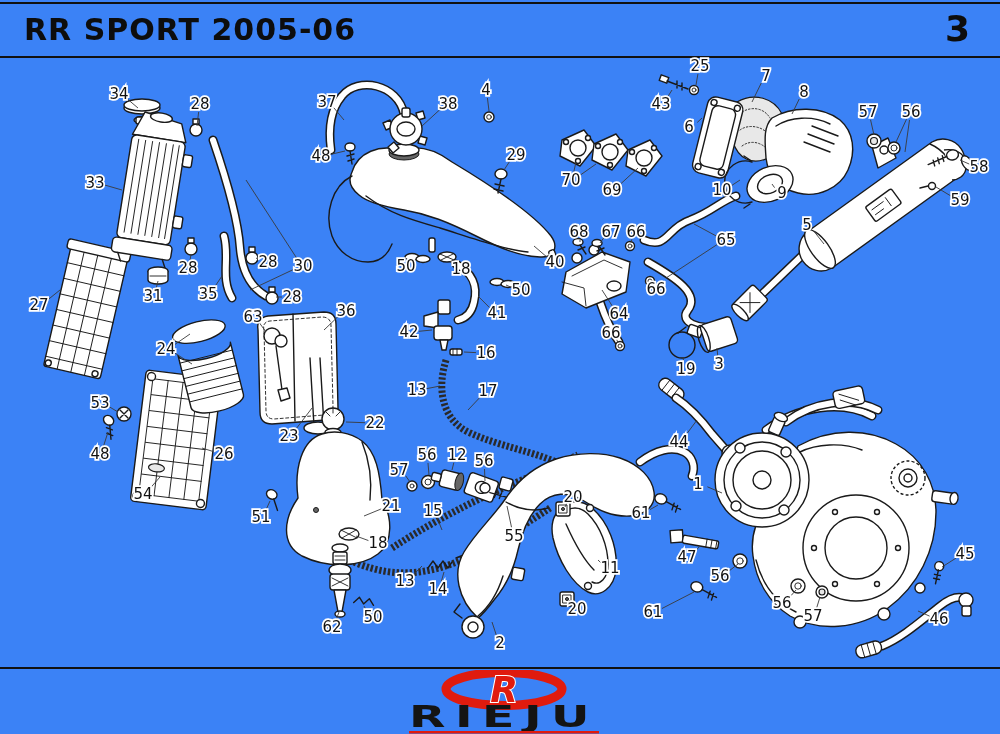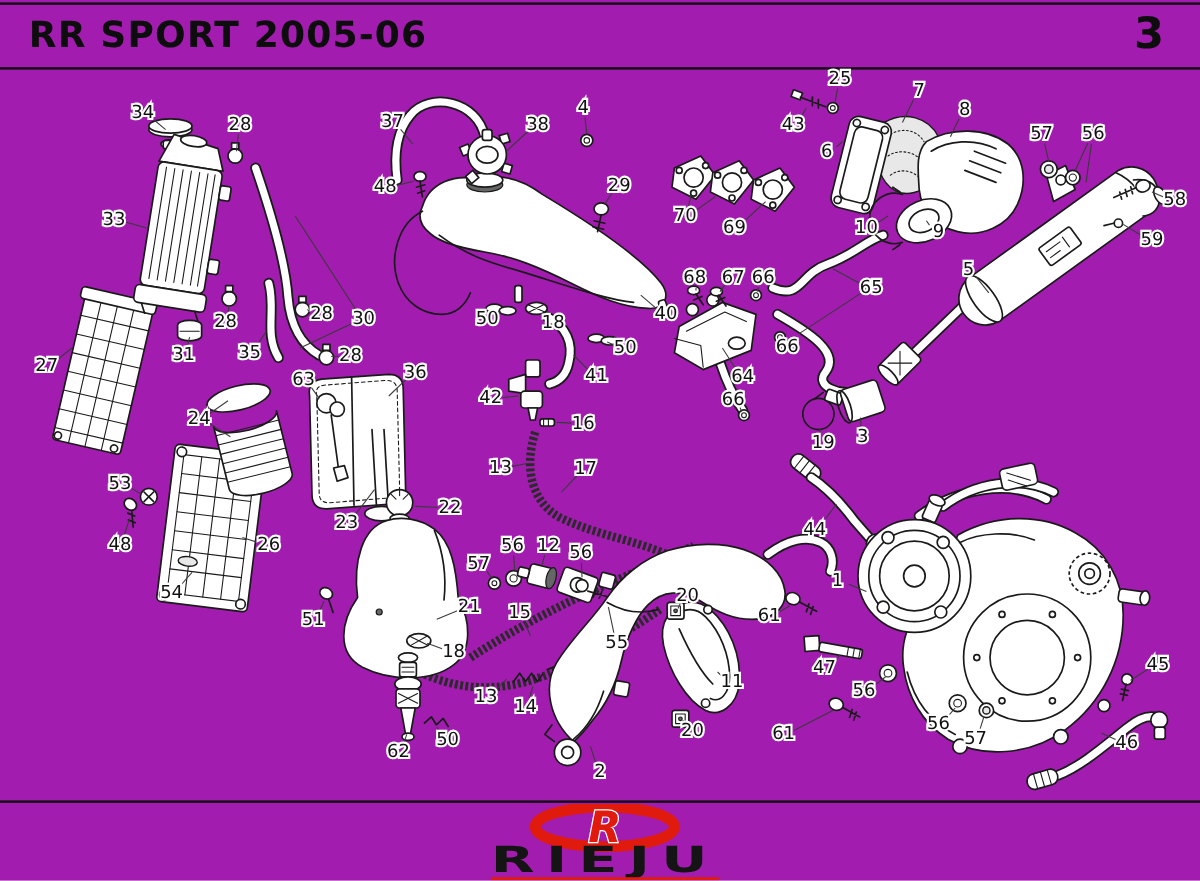--- a/index.html
+++ b/index.html
@@ -1,16 +1,16 @@
 <!DOCTYPE html>
 <html><head>
 <meta charset="utf-8">
 <style>
   html,body{margin:0;padding:0;background:#fff;}
-  .page{position:relative;width:1000px;height:734px;background:#a21caf;overflow:hidden;
+  .page{position:relative;width:1000px;height:734px;background:#3b82f6;overflow:hidden;
         font-family:"DejaVu Sans","Liberation Sans",sans-serif;}
   .rule{position:absolute;left:0;width:1000px;background:#111;}
   .rule.top{top:2px;height:2px;}
   .rule.header{top:56px;height:2px;}
   .rule.footer{top:667px;height:2px;}
   .title{position:absolute;left:24px;top:12px;font-size:30px;font-weight:900;
          letter-spacing:1px;color:#0d0d0d;white-space:nowrap;}
   .pagenum{position:absolute;right:30px;top:8px;font-size:36px;font-weight:600;color:#0d0d0d;}
   svg.diagram{position:absolute;left:0;top:0;width:1000px;height:734px;}
   

